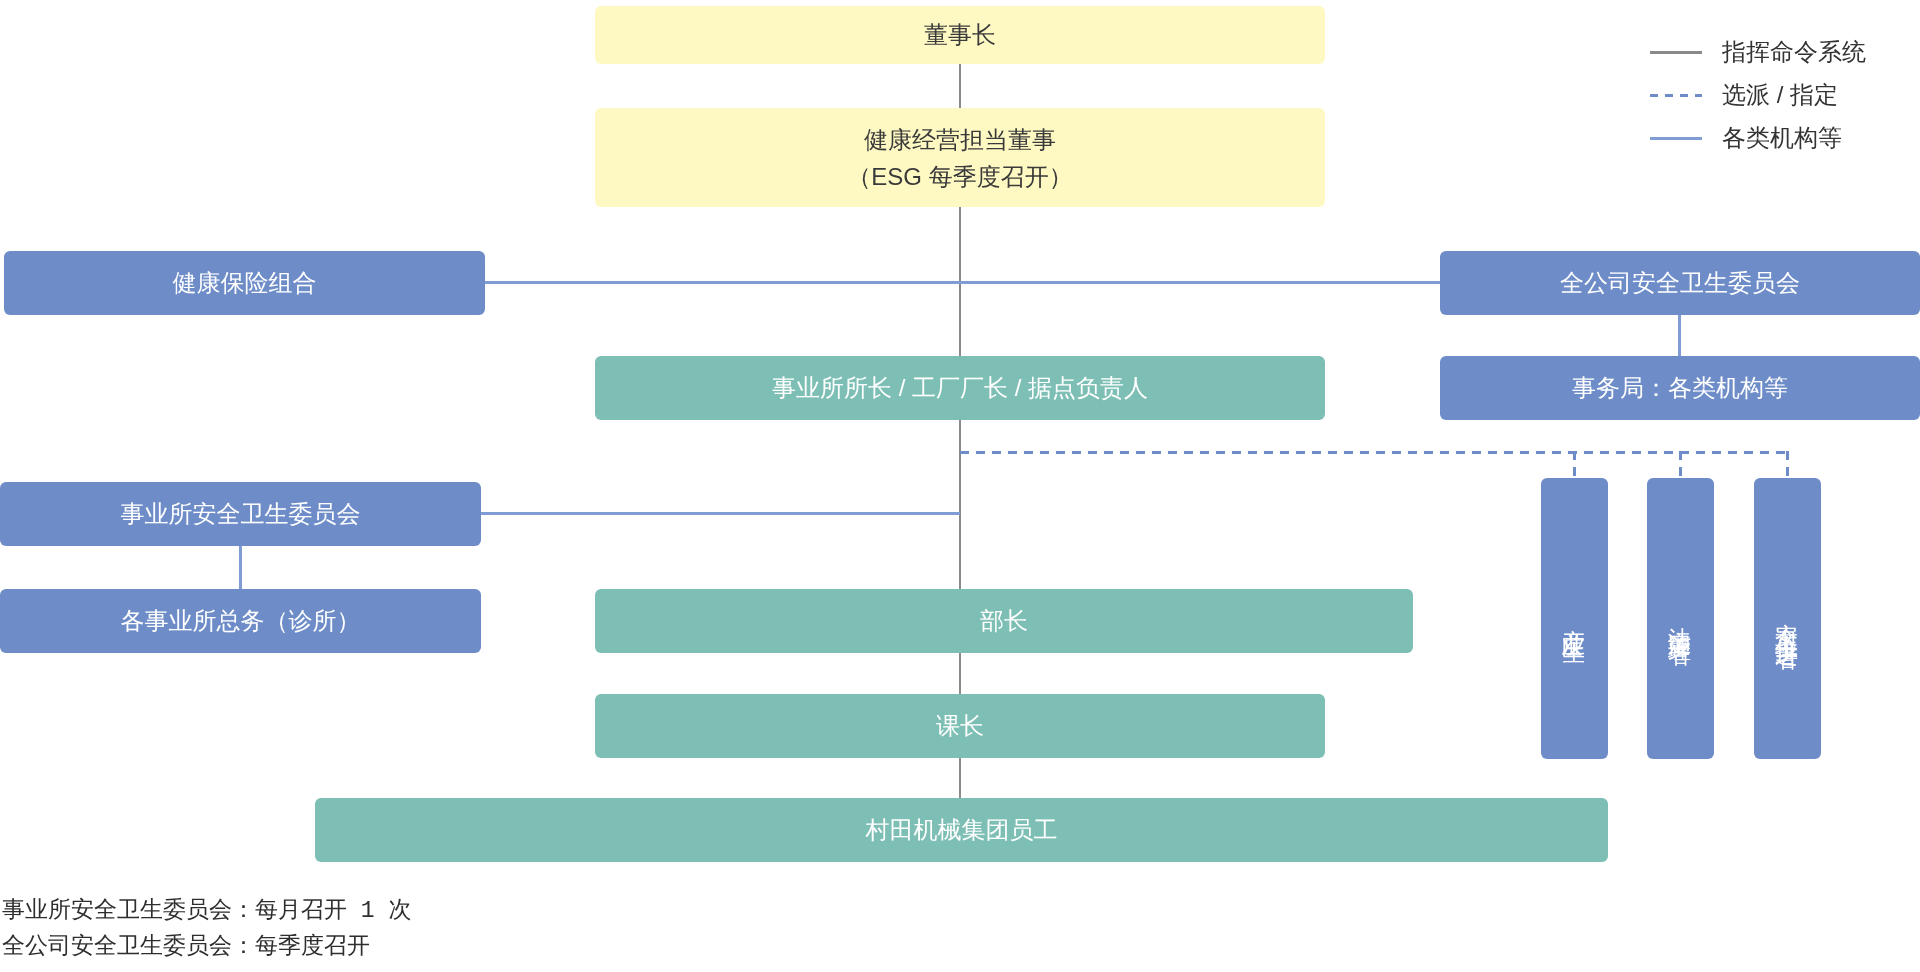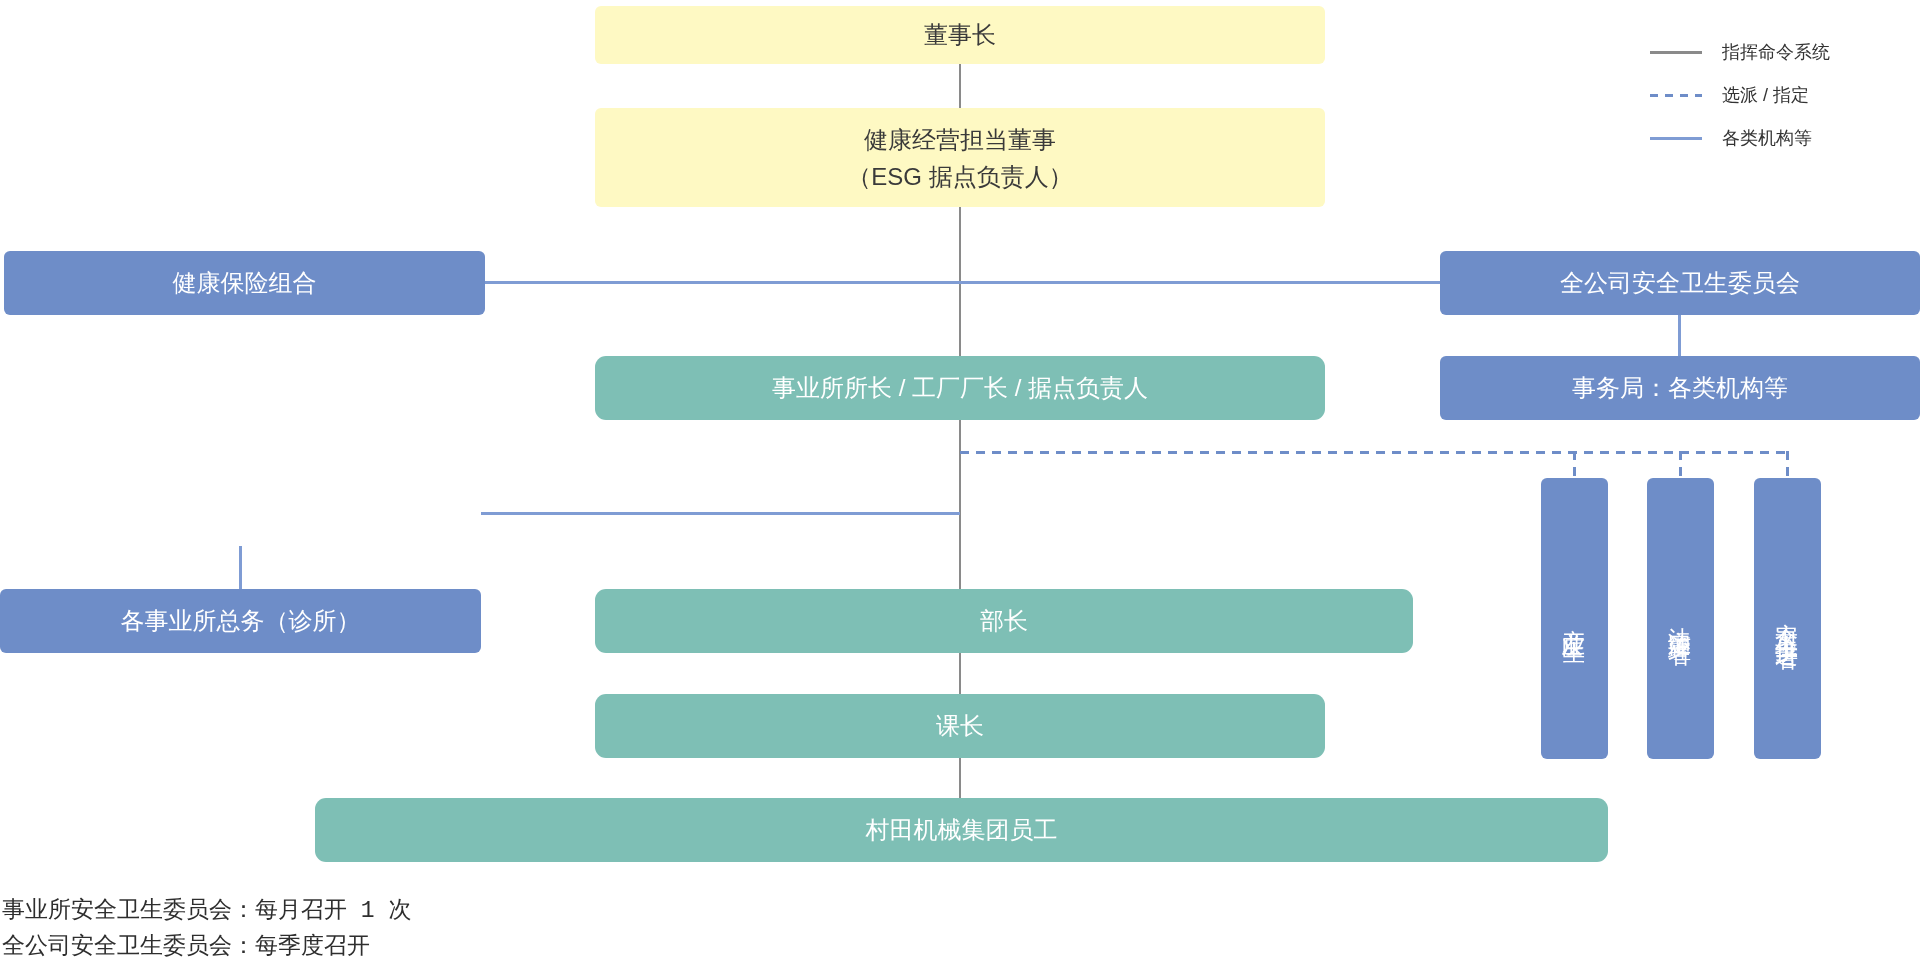--- a/index.html
+++ b/index.html
@@ -17,21 +17,21 @@
     display: flex;
     align-items: center;
     justify-content: center;
     border-radius: 6px;
     font-size: 24px;
     z-index: 2;
     text-align: center;
   }
   .lavender { background: #fef9c3; color: #3a3a3a; }
   .blue     { background: #6e8dc8; color: #ffffff; }
-  .teal     { background: #7ebfb5; color: #ffffff; border-radius: 11px; }
+  .teal     { background: #7ebfb5; color: #ffffff; }
   .two-line { flex-direction: column; line-height: 37px; align-items: center; }
   .vbox {
     writing-mode: vertical-rl;
     text-orientation: upright;
     letter-spacing: 4px;
     font-size: 23px;
   }
   .line { position: absolute; z-index: 1; }
   .gray-line { background: #8a8a8a; }
   .blue-line { background: #7f9cd4; }
@@ -42,21 +42,21 @@
   .dash-v {
     width: 3px;
     background: repeating-linear-gradient(180deg, #6e8dc8 0px, #6e8dc8 9px, transparent 9px, transparent 16px);
   }
   #legend {
     position: absolute;
     left: 1650px;
     top: 40px;
     z-index: 3;
     color: #333333;
-    font-size: 18px;
+    font-size: 24px;
   }
   .legend-row {
     display: flex;
     align-items: center;
     height: 24px;
     margin-bottom: 19px;
   }
   .legend-swatch { width: 52px; margin-right: 20px; flex: 0 0 auto; }
   .swatch-gray   { height: 3px; background: #8a8a8a; }
   .swatch-dashed { height: 3px; background: repeating-linear-gradient(90deg, #6e8dc8 0px, #6e8dc8 8px, transparent 8px, transparent 15px); }
@@ -94,39 +94,42 @@
   <div class="line dash-v" style="left:1679px; top:451px; height:28px"></div>
 
   <div class="line dash-v" style="left:1786px; top:451px; height:28px"></div>
 
   <div class="box lavender" style="left:595px; top:6px; width:730px; height:58px">
     <span>董事长</span>
   </div>
 
   <div class="box lavender two-line" style="left:595px; top:108px; width:730px; height:99px">
     <span>健康经营担当董事</span>
-    <span>（ESG 据点负责人）</span>
+    <span>（ESG 每季度召开）</span>
   </div>
 
   <div class="box blue" style="left:4px; top:251px; width:481px; height:64px">
     <span>健康保险组合</span>
   </div>
 
   <div class="box blue" style="left:1440px; top:251px; width:480px; height:64px">
     <span>全公司安全卫生委员会</span>
   </div>
 
   <div class="box blue" style="left:1440px; top:356px; width:480px; height:64px">
     <span>事务局：各类机构等</span>
   </div>
 
   <div class="box teal" style="left:595px; top:356px; width:730px; height:64px">
     <span>事业所所长 / 工厂厂长 / 据点负责人</span>
   </div>
 
+  <div class="box blue" style="left:0px; top:482px; width:481px; height:64px">
+    <span>事业所安全卫生委员会</span>
+  </div>
 
   <div class="box blue" style="left:0px; top:589px; width:481px; height:64px">
     <span>各事业所总务（诊所）</span>
   </div>
 
   <div class="box teal" style="left:595px; top:589px; width:818px; height:64px">
     <span>部长</span>
   </div>
 
   <div class="box teal" style="left:595px; top:694px; width:730px; height:64px">

